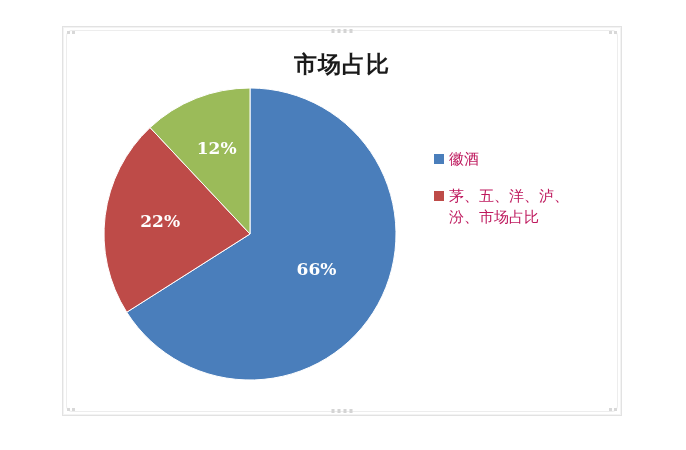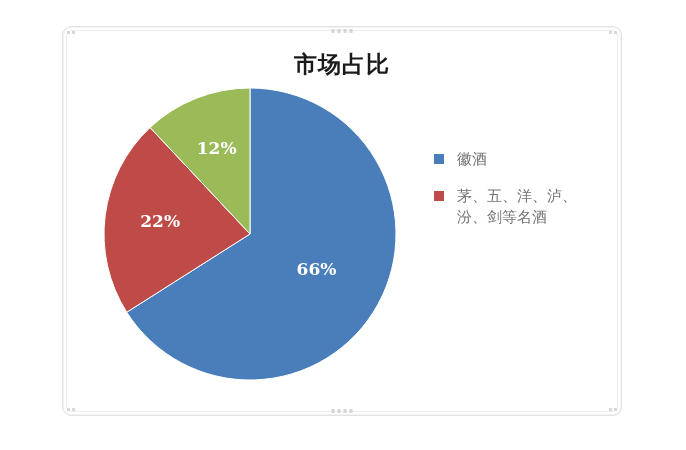--- a/index.html
+++ b/index.html
@@ -18,21 +18,21 @@
   
   #chart-frame {
     position: absolute;
     left: 62px;
     top: 26px;
     width: 560px;
     height: 390px;
     box-sizing: border-box;
     background: #ffffff;
     border: 1px solid #e2e2e2;
-    border-radius: 9px;
+    border-radius: 0;
     box-shadow: 0 0 0 1px #f3f3f3 inset;
   }
   #chart-frame-inner {
     position: absolute;
     left: 3px;
     top: 3px;
     right: 3px;
     bottom: 3px;
     box-sizing: border-box;
     background: #ffffff;
@@ -126,24 +126,23 @@
   .legend-swatch {
     width: 10px;
     height: 10px;
     flex: 0 0 10px;
     margin-top: 5px;
     margin-right: 5px;
   }
   .legend-label {
     font-family: "DejaVu Serif", "Liberation Serif", serif;
     font-size: 15px;
-    color: #737373;
+    color: #be185d;
     line-height: 21px;
     white-space: pre-line;
-    margin-left: 8px;
   }
 </style>
 </head>
 <body>
 
 <div id="chart-frame">
   <div id="chart-frame-inner"></div>
 
   <div class="frame-ticks top">
     <span></span>
@@ -193,18 +192,18 @@
     </svg>
 
     <div id="legend">
         <div class="legend-item">
           <span class="legend-swatch" style="background: rgb(74, 126, 187);"></span>
           <span class="legend-label">徽酒</span>
         </div>
         <div class="legend-item">
           <span class="legend-swatch" style="background: rgb(190, 75, 72);"></span>
           <span class="legend-label">茅、五、洋、泸、
-汾、剑等名酒</span>
+汾、市场占比</span>
         </div>
       </div>
 
   </div>
 </div>
 
 </body></html>

